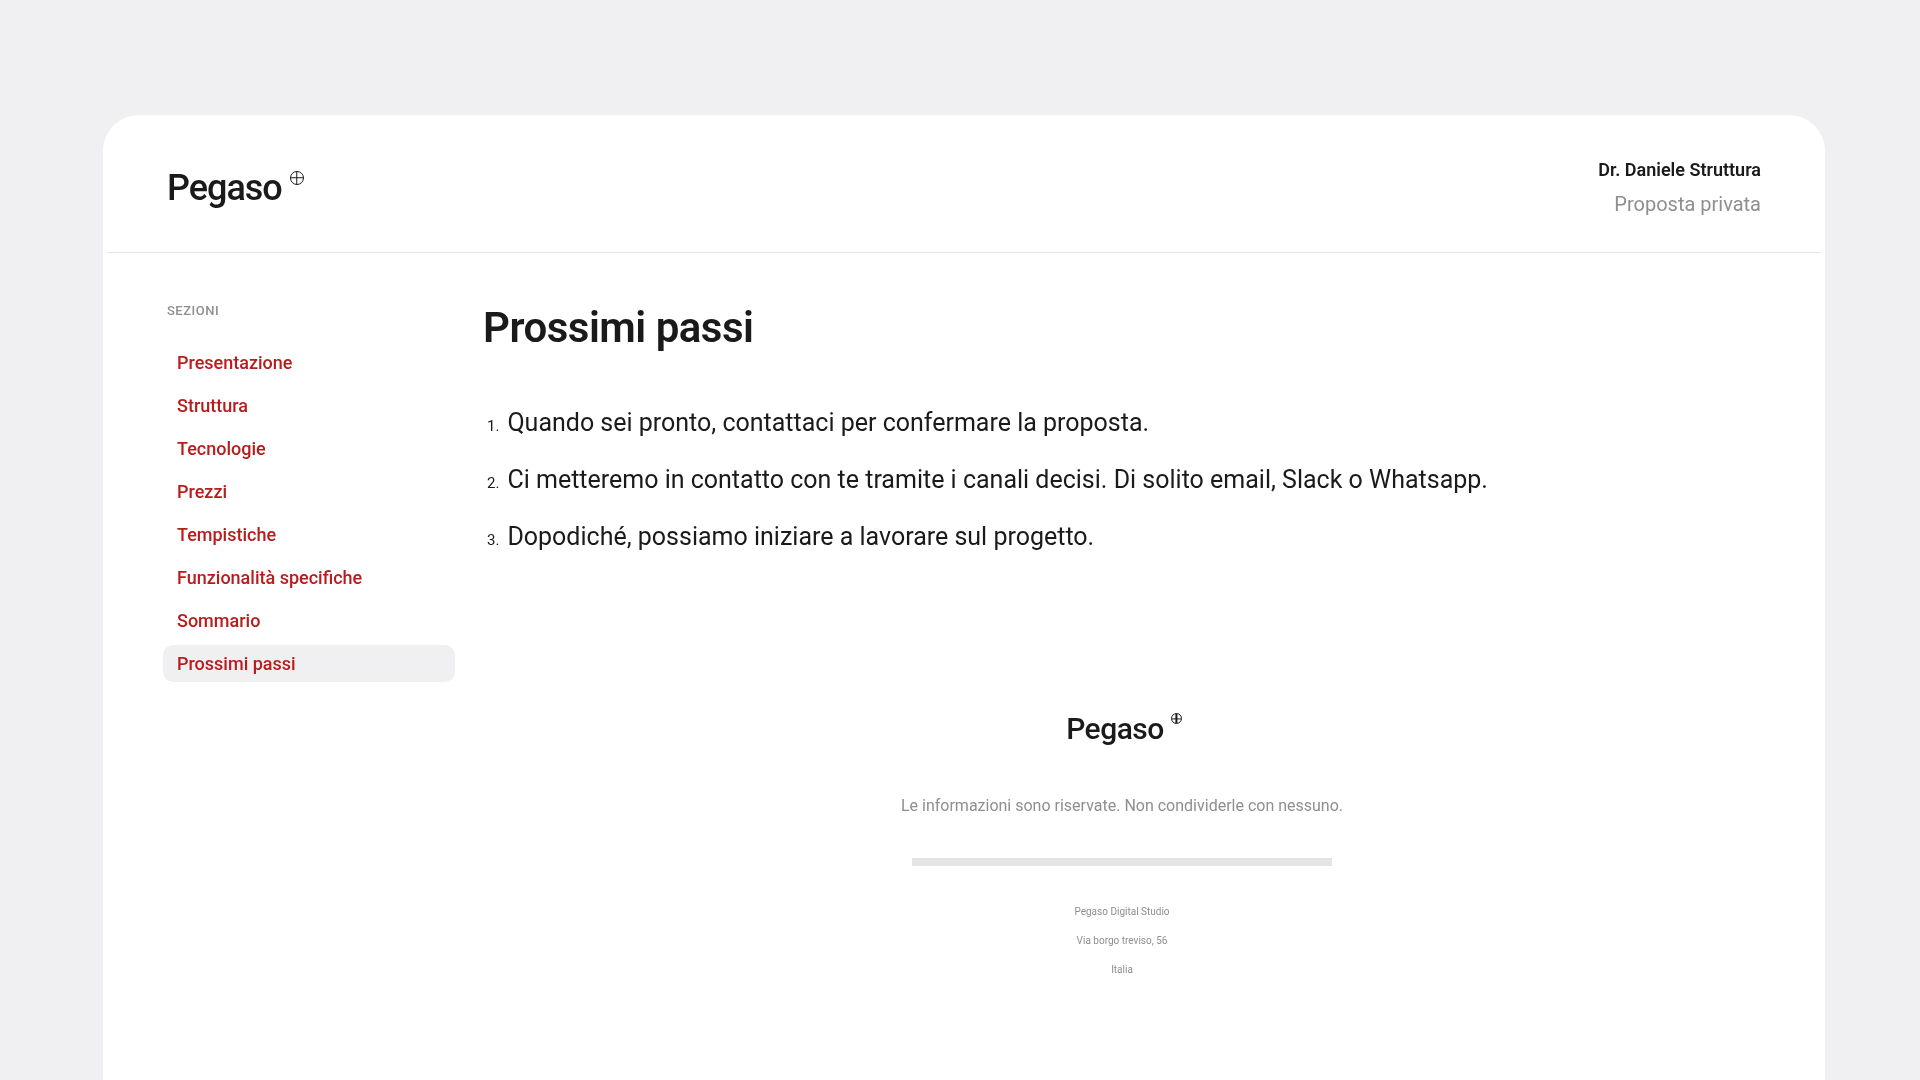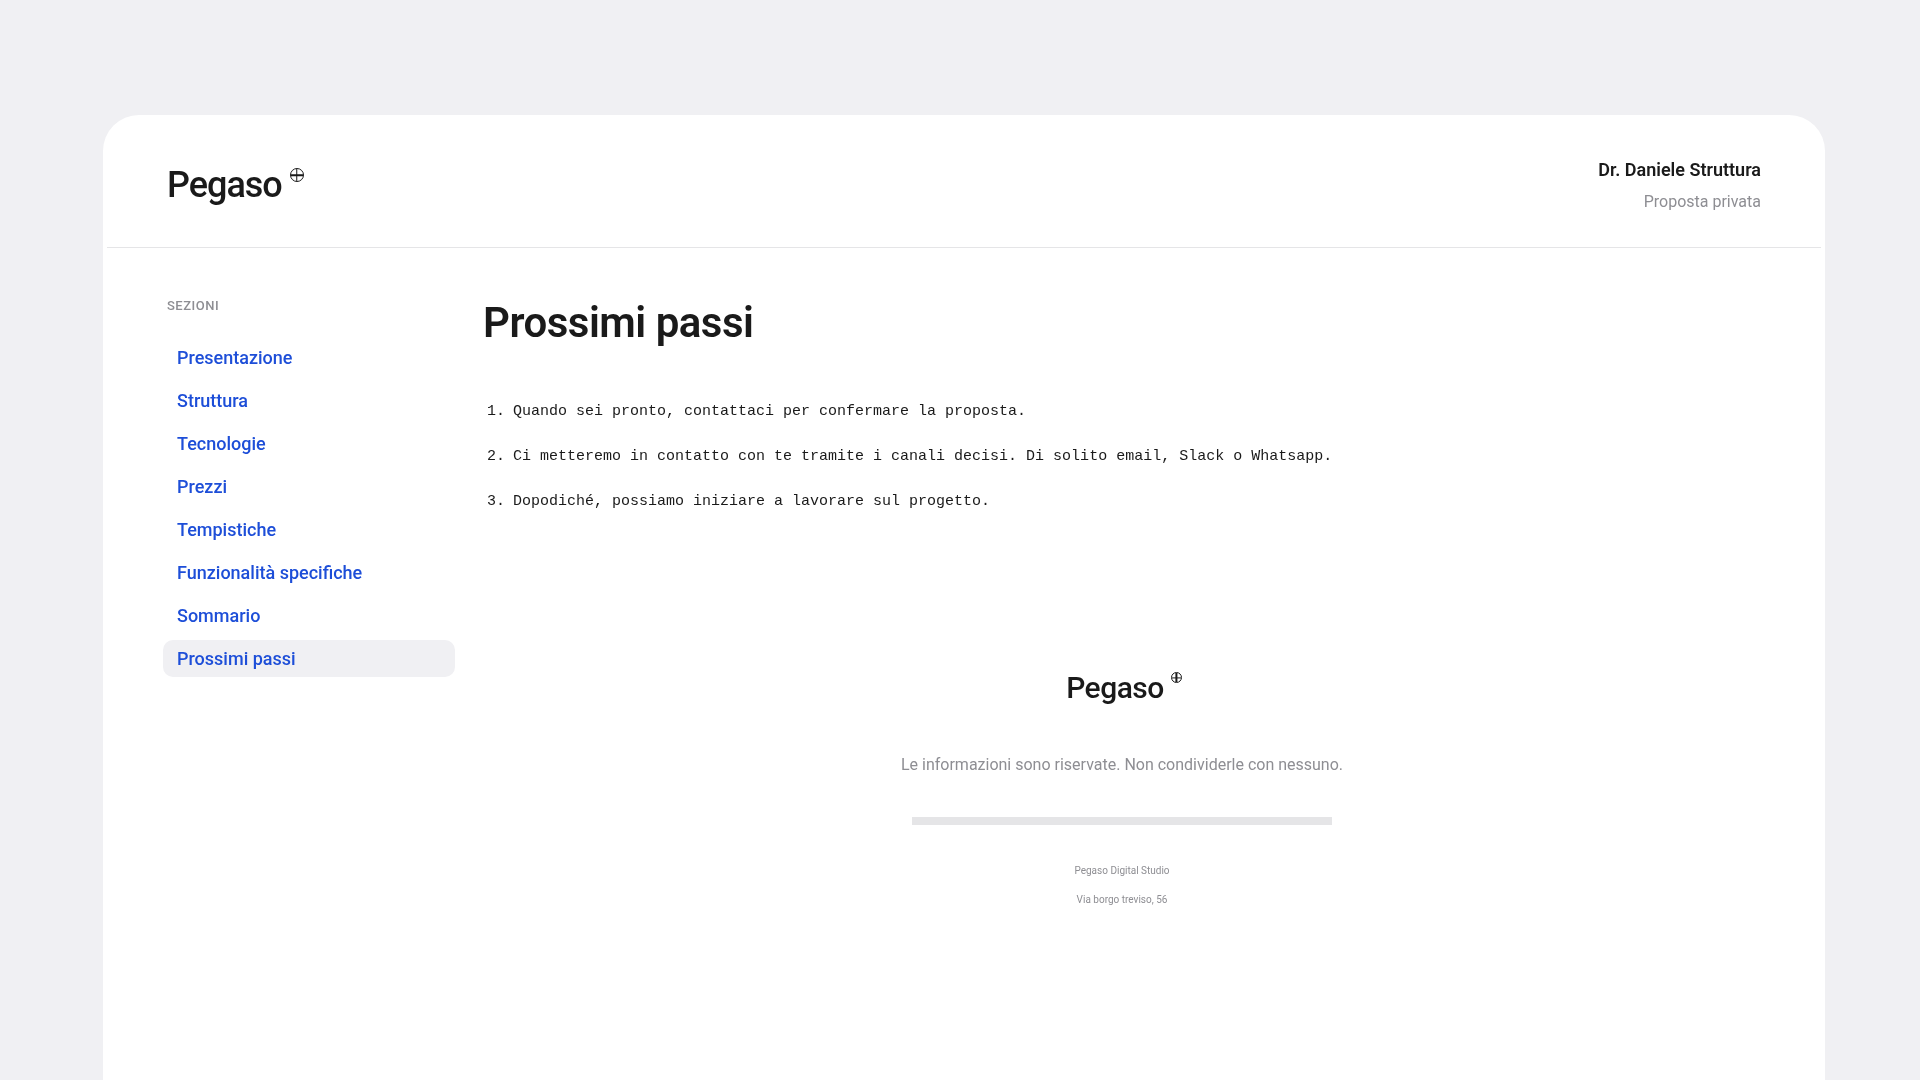--- a/index.html
+++ b/index.html
@@ -81,21 +81,21 @@
       text-align: right;
     }
     
     .header-name {
       font-size: 18px;
       font-weight: 600;
       color: #1a1a1a;
     }
     
     .header-subtitle {
-      font-size: 16px;
+      font-size: 20px;
       color: #8e8e93;
       margin-top: 4px;
     }
     
     .body {
       display: flex;
       padding: 42px 52px 0 52px;
       height: calc(100% - 100px);
     }
     
@@ -109,21 +109,21 @@
       font-weight: 500;
       color: #8e8e93;
       letter-spacing: 0.5px;
       margin-bottom: 22px;
       text-transform: uppercase;
     }
     
     .sidebar-item {
       font-size: 18px;
       font-weight: 500;
-      color: #1d4ed8;
+      color: #b91c1c;
       padding: 8px 14px;
       margin-bottom: 6px;
       border-radius: 10px;
       cursor: pointer;
     }
     
     .sidebar-item.active {
       background-color: #f0f0f3;
     }
     
@@ -140,26 +140,25 @@
       letter-spacing: -0.5px;
     }
     
     .steps-list {
       list-style: none;
       counter-reset: step-counter;
     }
     
     .steps-list li {
       counter-increment: step-counter;
-      font-size: 15px;
+      font-size: 25px;
       color: #1a1a1a;
       margin-bottom: 20px;
       display: flex;
       align-items: baseline;
-      font-family: Liberation Mono, monospace;
     }
     
     .steps-list li::before {
       content: counter(step-counter) ".";
       font-size: 15px;
       color: #1a1a1a;
       margin-right: 8px;
       flex-shrink: 0;
     }
     
@@ -278,18 +277,19 @@
 
       <div class="footer">
         <div class="footer-logo">
           <span class="footer-logo-text">Pegaso</span>
           <span class="footer-logo-icon"></span>
         </div>
         <div class="footer-text">Le informazioni sono riservate. Non condividerle con nessuno.</div>
         <div class="footer-divider"></div>
         <div class="footer-contact">Pegaso Digital Studio</div>
         <div class="footer-contact">Via borgo treviso, 56</div>
+        <div class="footer-contact">Italia</div>
       </div>
     </div>
 
   </div>
 
 </div>
 
 </body></html>

